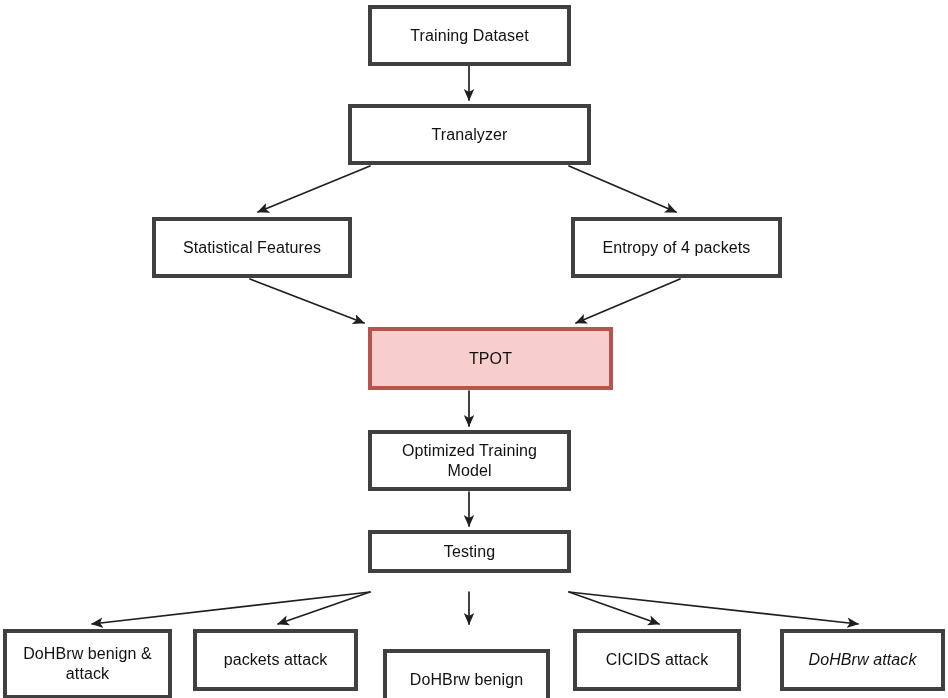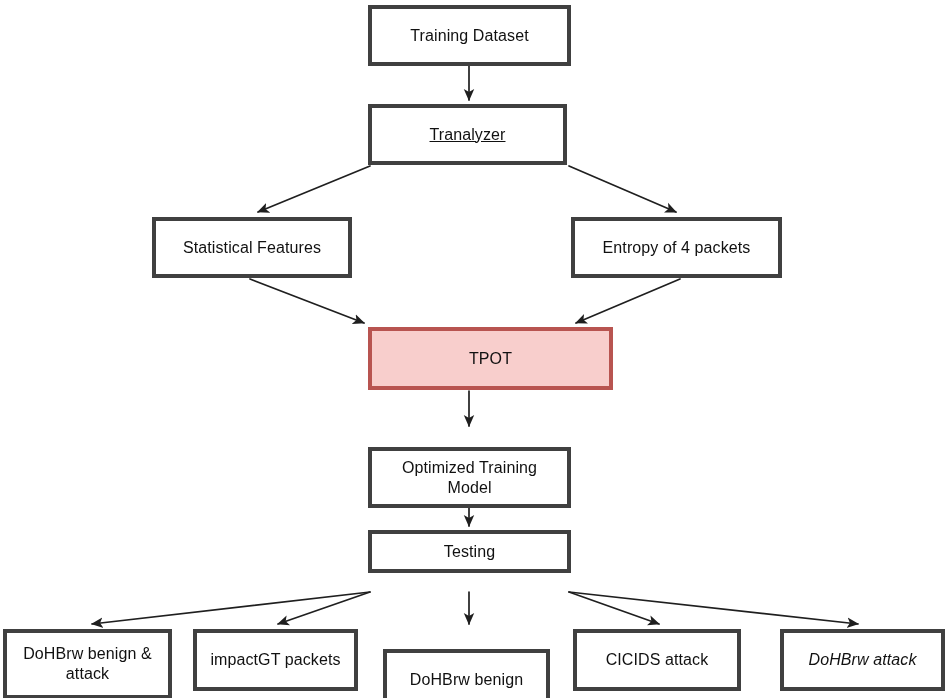--- a/index.html
+++ b/index.html
@@ -74,43 +74,43 @@
         <polyline points="469,592 469,624" marker-end="url(#arrowhead)" stroke="#1f1f1f"></polyline>
         <polyline points="569,592 659,624" marker-end="url(#arrowhead)" stroke="#1f1f1f"></polyline>
         <polyline points="569,592 858,624" marker-end="url(#arrowhead)" stroke="#1f1f1f"></polyline>
       </g>
   </svg>
 
   <div id="nodes-layer">
       <div class="node" style="left: 368px; top: 5px; width: 203px; height: 61px;">
         <span class="node-label">Training Dataset</span>
       </div>
-      <div class="node" style="left: 368px; top: 104px; width: 199px; height: 61px; text-decoration: underline;">
+      <div class="node" style="left: 348px; top: 104px; width: 243px; height: 61px;">
         <span class="node-label">Tranalyzer</span>
       </div>
       <div class="node" style="left: 152px; top: 217px; width: 200px; height: 61px;">
         <span class="node-label">Statistical Features</span>
       </div>
       <div class="node" style="left: 571px; top: 217px; width: 211px; height: 61px;">
         <span class="node-label">Entropy of 4 packets</span>
       </div>
       <div class="node highlight" style="left: 368px; top: 327px; width: 245px; height: 63px;">
         <span class="node-label">TPOT</span>
       </div>
-      <div class="node" style="left: 368px; top: 430px; width: 203px; height: 61px; margin-top: 17px;">
+      <div class="node" style="left: 368px; top: 430px; width: 203px; height: 61px;">
         <span class="node-label">Optimized Training Model</span>
       </div>
       <div class="node" style="left: 368px; top: 530px; width: 203px; height: 43px;">
         <span class="node-label">Testing</span>
       </div>
       <div class="node" style="left: 3px; top: 629px; width: 169px; height: 70px;">
         <span class="node-label">DoHBrw benign &amp; attack</span>
       </div>
       <div class="node" style="left: 193px; top: 629px; width: 165px; height: 62px;">
-        <span class="node-label">impactGT packets</span>
+        <span class="node-label">packets attack</span>
       </div>
       <div class="node" style="left: 383px; top: 629px; width: 167px; height: 62px; margin-top: 20px;">
         <span class="node-label">DoHBrw benign</span>
       </div>
       <div class="node" style="left: 573px; top: 629px; width: 168px; height: 62px;">
         <span class="node-label">CICIDS attack</span>
       </div>
       <div class="node" style="left: 780px; top: 629px; width: 165px; height: 62px; font-style: italic;">
         <span class="node-label">DoHBrw attack</span>
       </div>

